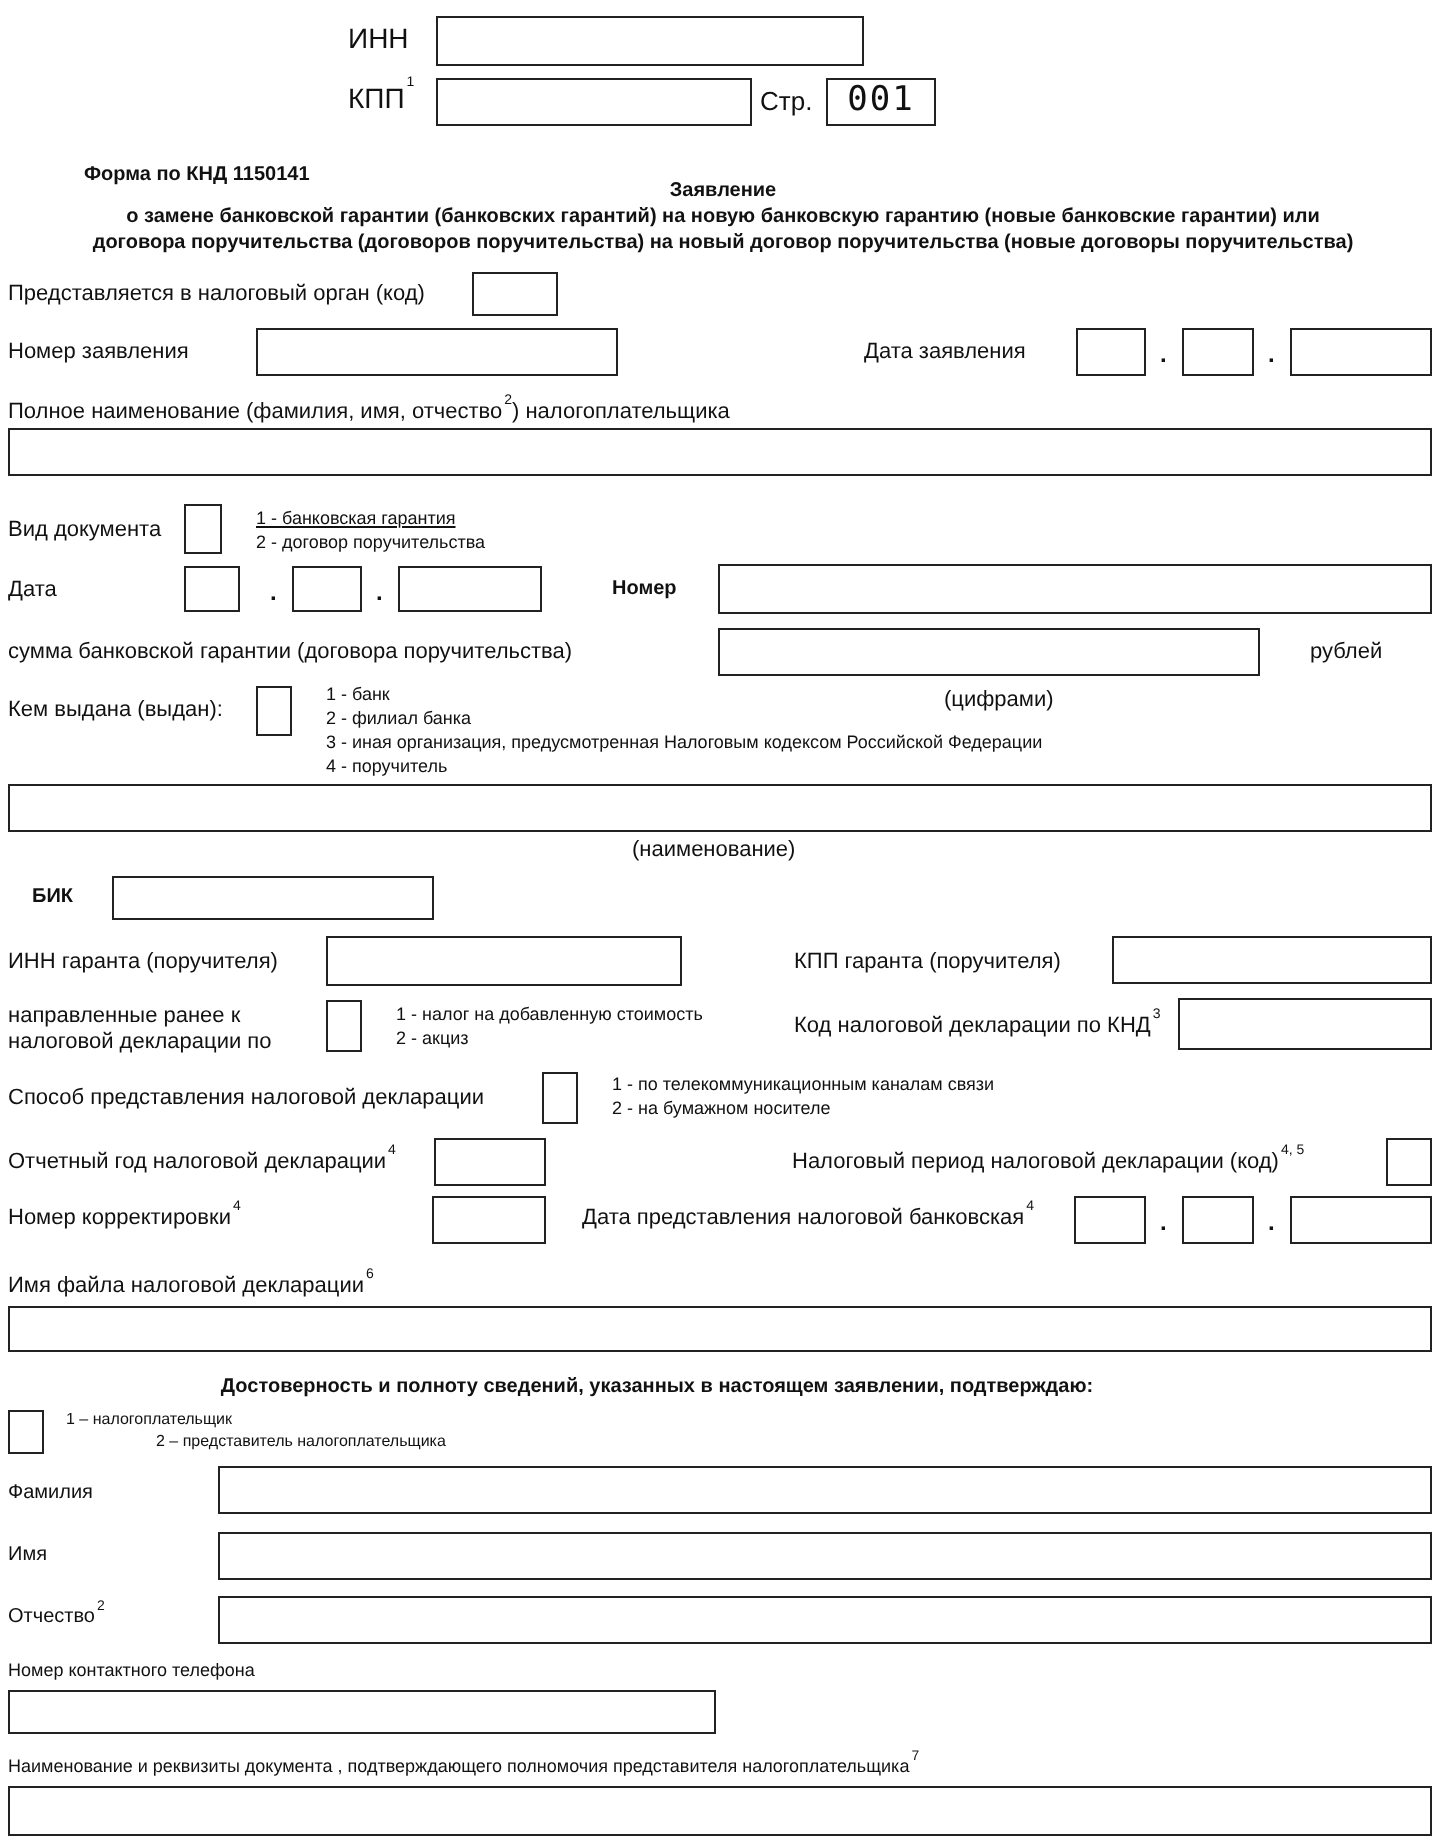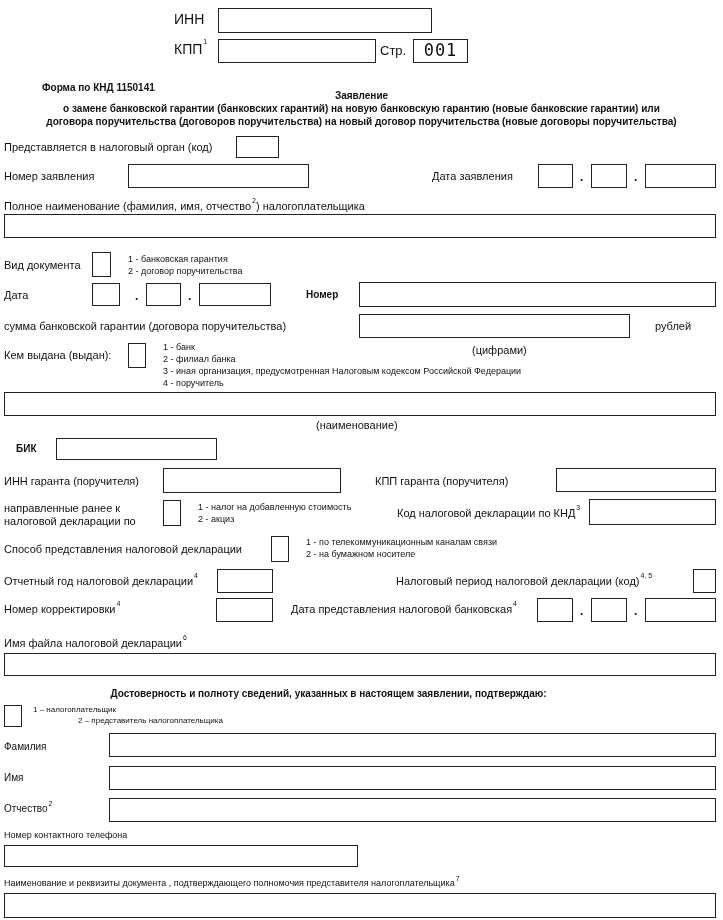--- a/index.html
+++ b/index.html
@@ -41,21 +41,21 @@
 <span class="dot" style="left:580px;top:170px;">.</span>
 <div class="box" style="left:591px;top:164px;width:36px;height:24px;"></div>
 <span class="dot" style="left:634px;top:170px;">.</span>
 <div class="box" style="left:645px;top:164px;width:71px;height:24px;"></div>
 
 <span class="lbl" style="left:4px;top:200px;"><span>Полное наименование (фамилия, имя, отчество</span><sup>2</sup><span>) налогоплательщика</span></span>
 <div class="box" style="left:4px;top:214px;width:712px;height:24px;"></div>
 
 <span class="lbl" style="left:4px;top:259px;">Вид документа</span>
 <div class="box" style="left:92px;top:252px;width:19px;height:25px;"></div>
-<span class="lbl small" style="left:128px;top:254px;">1 - банковская гарантия</span>
+<span class="lbl small" style="left:128px;top:254px;text-decoration:underline;">1 - банковская гарантия</span>
 <span class="lbl small" style="left:128px;top:266px;">2 - договор поручительства</span>
 
 <span class="lbl" style="left:4px;top:289px;">Дата</span>
 <div class="box" style="left:92px;top:283px;width:28px;height:23px;"></div>
 <span class="dot" style="left:135px;top:289px;">.</span>
 <div class="box" style="left:146px;top:283px;width:35px;height:23px;"></div>
 <span class="dot" style="left:188px;top:289px;">.</span>
 <div class="box" style="left:199px;top:283px;width:72px;height:23px;"></div>
 <span class="lbl bold" style="left:306px;top:289px;font-size:10px;">Номер</span>
 <div class="box" style="left:359px;top:282px;width:357px;height:25px;"></div>
@@ -73,21 +73,21 @@
 <span class="lbl small" style="left:163px;top:378px;">4 - поручитель</span>
 
 <div class="box" style="left:4px;top:392px;width:712px;height:24px;"></div>
 <span class="lbl" style="left:316px;top:419px;">(наименование)</span>
 
 <span class="lbl bold" style="left:16px;top:443px;font-size:10px;">БИК</span>
 <div class="box" style="left:56px;top:438px;width:161px;height:22px;"></div>
 
 <span class="lbl" style="left:4px;top:475px;">ИНН гаранта (поручителя)</span>
 <div class="box" style="left:163px;top:468px;width:178px;height:25px;"></div>
-<span class="lbl" style="left:375px;top:475px;">КПП гаранта (поручителя)</span>
+<span class="lbl" style="left:397px;top:475px;">КПП гаранта (поручителя)</span>
 <div class="box" style="left:556px;top:468px;width:160px;height:24px;"></div>
 
 <span class="lbl" style="left:4px;top:502px;">направленные ранее к</span>
 <span class="lbl" style="left:4px;top:515px;">налоговой декларации по</span>
 <div class="box" style="left:163px;top:500px;width:18px;height:26px;"></div>
 <span class="lbl small" style="left:198px;top:502px;">1 - налог на добавленную стоимость</span>
 <span class="lbl small" style="left:198px;top:514px;">2 - акциз</span>
 <span class="lbl" style="left:397px;top:507px;"><span>Код налоговой декларации по КНД</span><sup>3</sup></span>
 <div class="box" style="left:589px;top:499px;width:127px;height:26px;"></div>
 

